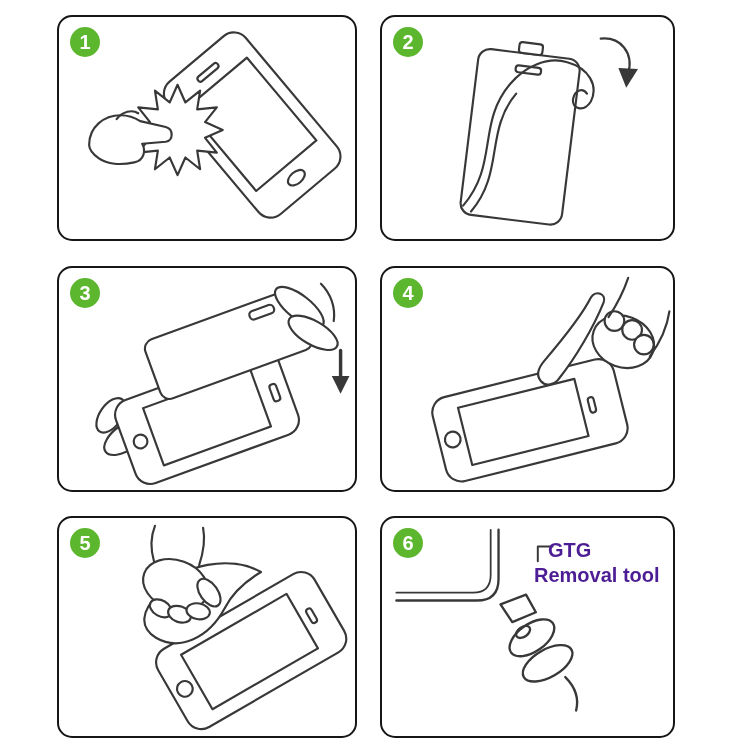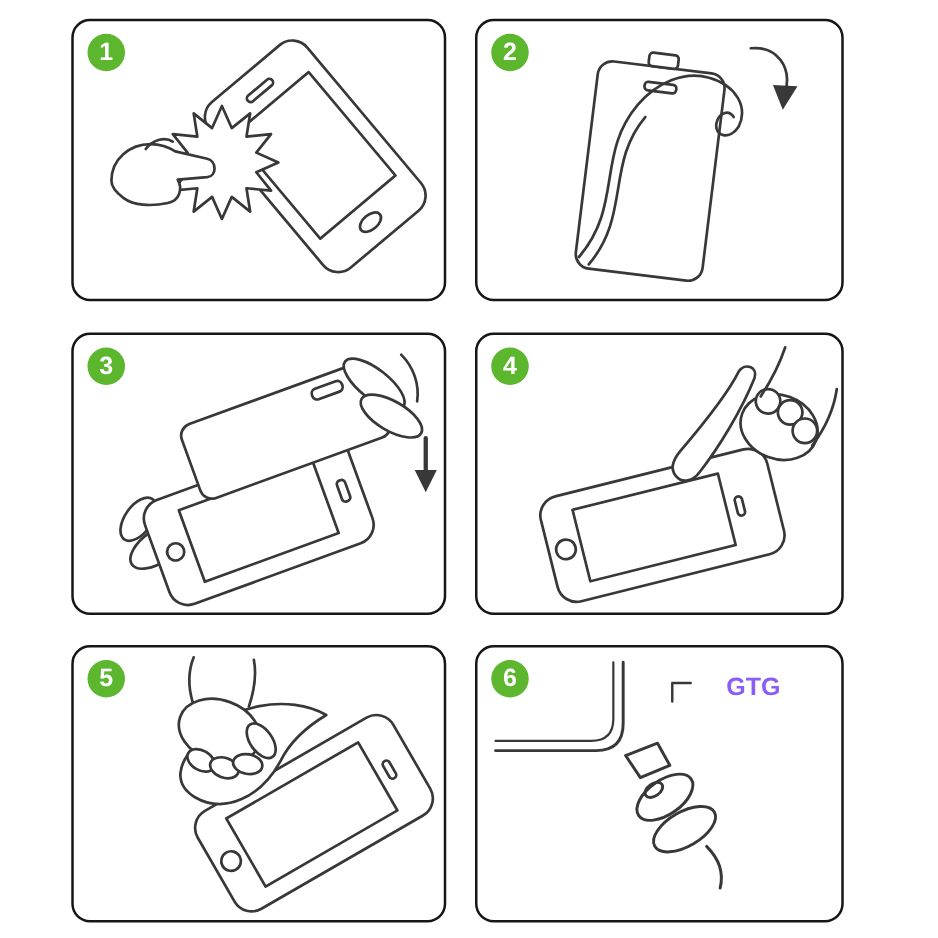--- a/index.html
+++ b/index.html
@@ -18,21 +18,21 @@
   #p4{left:380px;top:266px;width:295px;height:226px;}
   #p5{left:57px;top:516px;width:300px;height:222px;}
   #p6{left:380px;top:516px;width:295px;height:222px;}
   .badge{
     position:absolute;left:11px;top:10px;width:30px;height:30px;z-index:2;
     border-radius:50%;background:#5cb62e;color:#ffffff;
     font-size:20px;font-weight:bold;display:flex;align-items:center;justify-content:center;
   }
   .tool-label{
     position:absolute;left:152px;top:20px;width:142px;z-index:2;
-    color:#8b5cf6;font-size:20px;font-weight:700;line-height:1.25;margin-left:33px;
+    color:#4c1d95;font-size:20px;font-weight:700;line-height:1.25;
   }
   .tool-label .l1{display:block;padding-left:14px;}
   .tool-label .l2{display:block;}
 </style>
 </head>
 <body>
 
 <div id="canvas">
 
   <div class="panel" id="p1">
@@ -134,20 +134,21 @@
         <path d="M96,44 C92,30 93,18 97,8"></path>
         <path d="M142,48 C147,33 148,20 146,10"></path>
       </g>
     </svg>
   </div>
 
   <div class="panel" id="p6">
     <div class="badge">6</div>
     <div class="tool-label">
       <span class="l1">GTG</span>
+      <span class="l2">Removal tool</span>
     </div>
     <svg viewBox="0 0 295 222">
       <g stroke="#383838" stroke-width="2.4" fill="none" stroke-linecap="round" stroke-linejoin="round">
         <path d="M118,12 L118,62 Q118,84 96,84 L14,84"></path>
         <path stroke-width="1.8" d="M110,12 L110,58 Q110,76 92,76 L14,76"></path>
         <path stroke-width="2" d="M158,44 L158,29 L173,29"></path>
         <polygon fill="#ffffff" points="120,88 146,78 156,96 132,106"></polygon>
         <ellipse fill="#ffffff" cx="152" cy="122" rx="26" ry="14" transform="rotate(-35 152 122)"></ellipse>
         <ellipse fill="#ffffff" cx="168" cy="148" rx="28" ry="14" transform="rotate(-30 168 148)"></ellipse>
         <ellipse cx="143" cy="116" rx="8" ry="5" transform="rotate(-35 143 116)"></ellipse>

